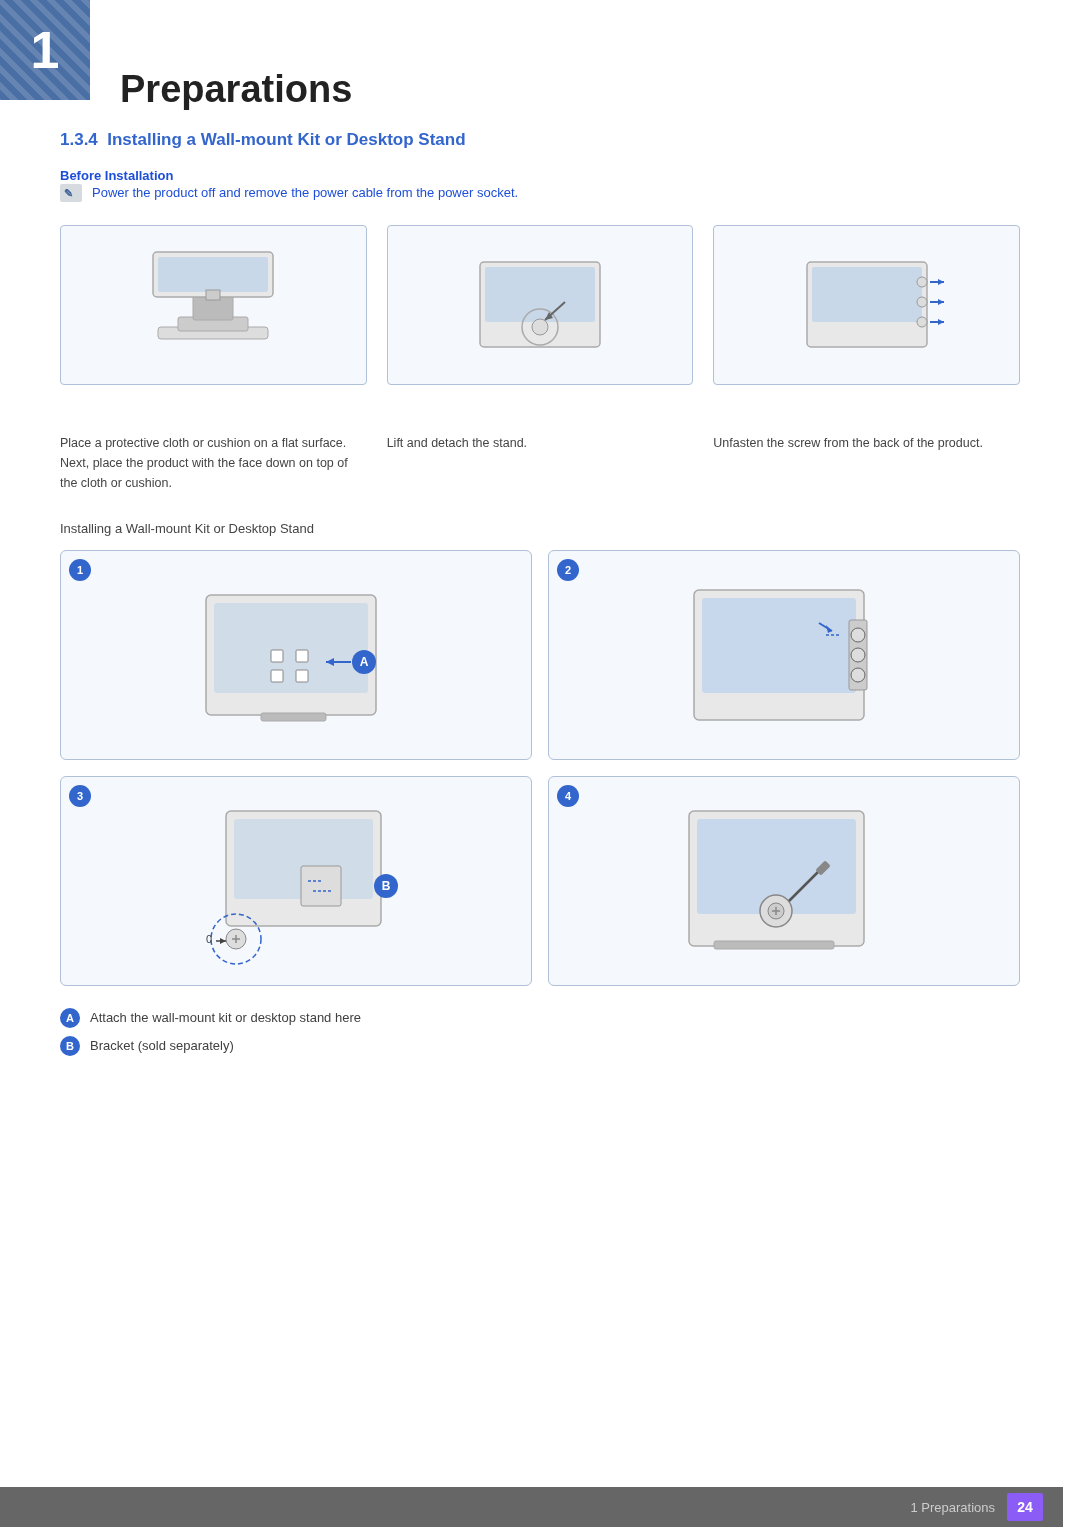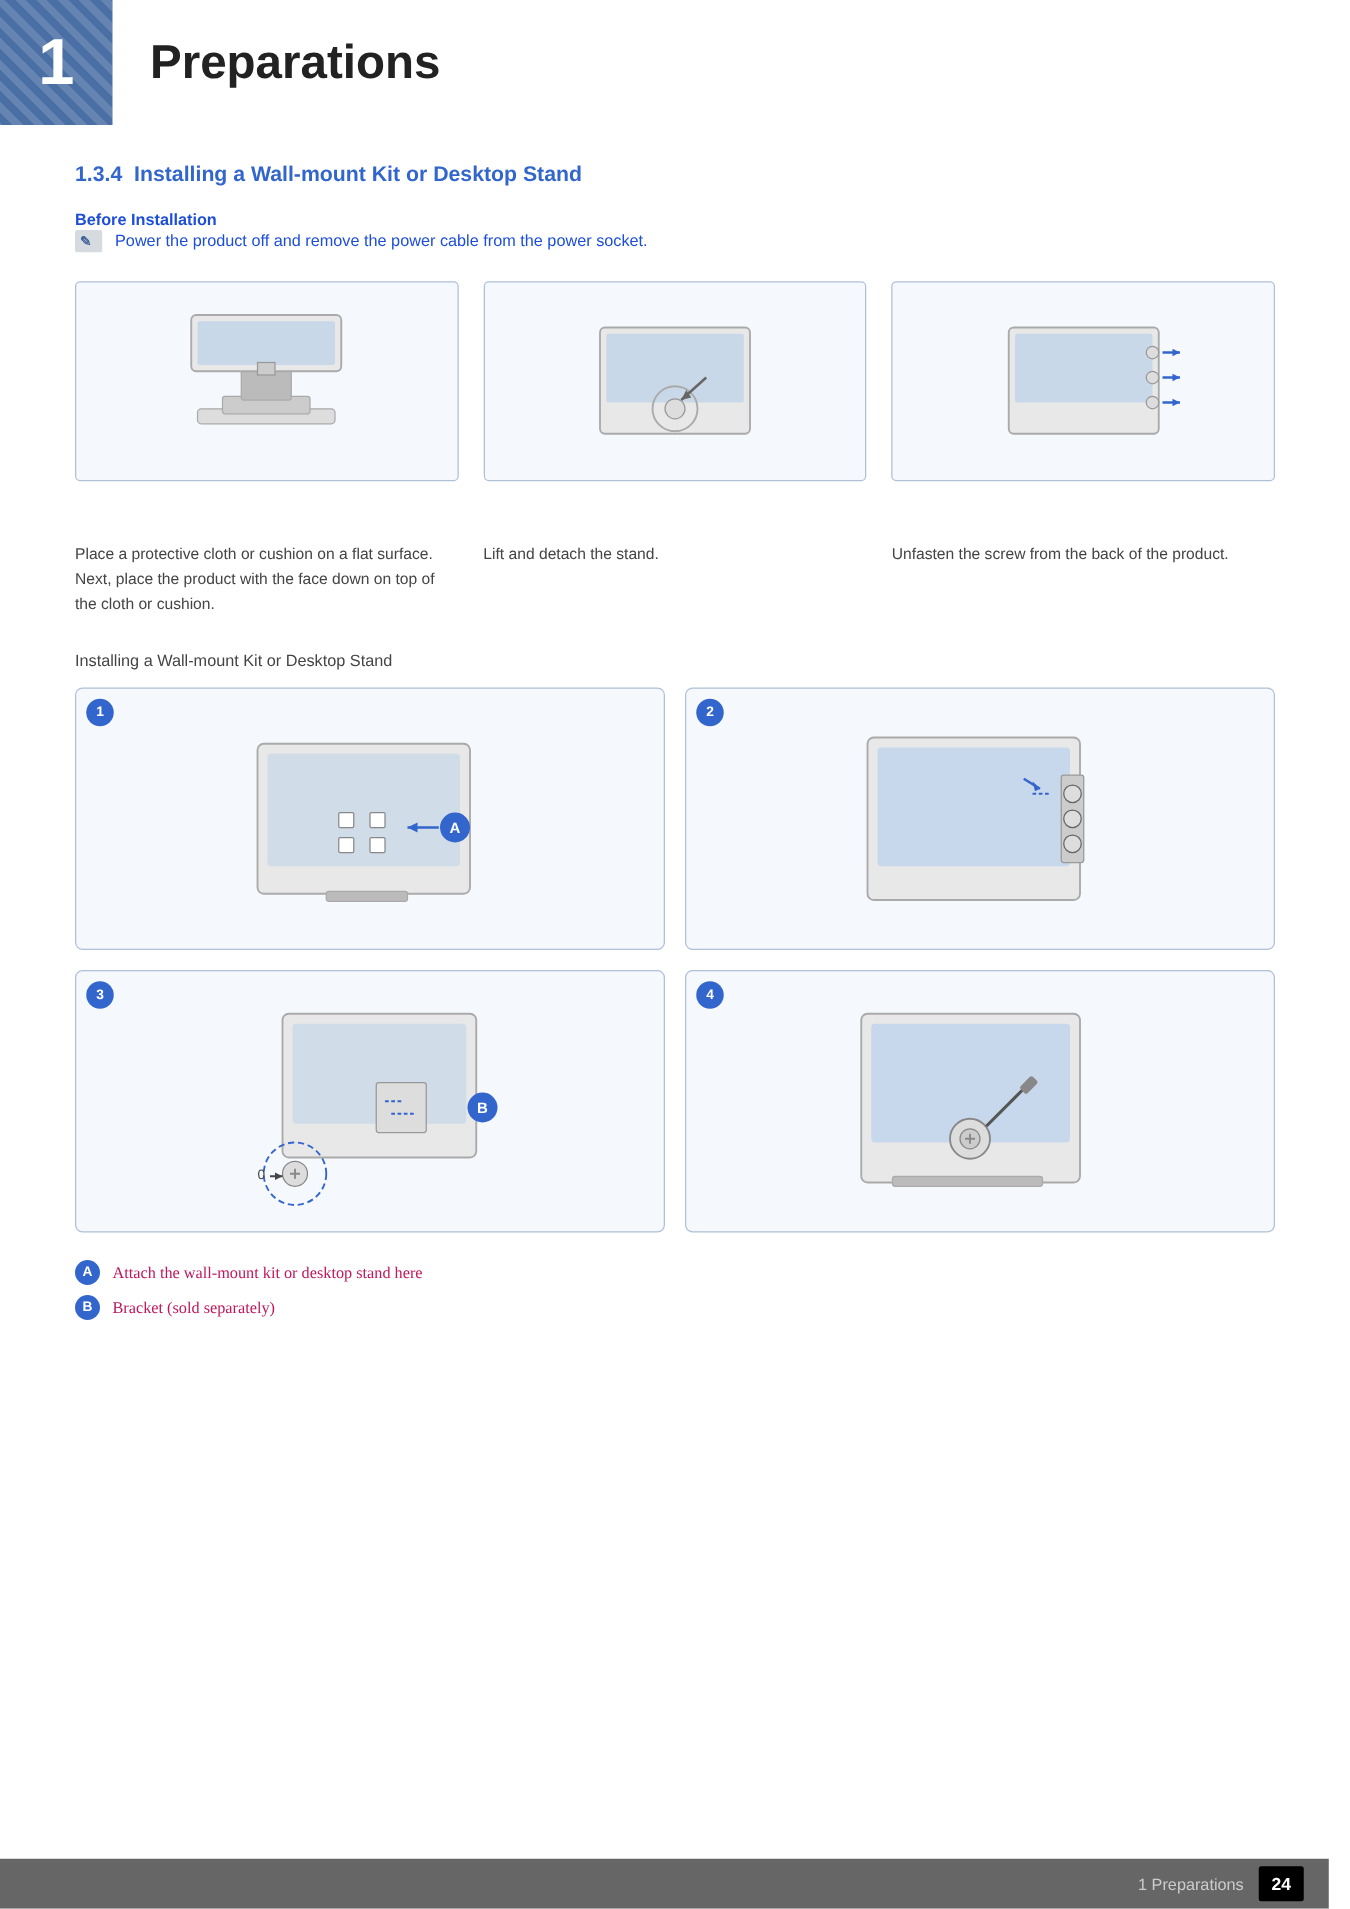--- a/index.html
+++ b/index.html
@@ -30,21 +30,22 @@
       flex-shrink: 0;
     }
     .chapter-number {
       color: white;
       font-size: 52px;
       font-weight: bold;
     }
     .chapter-title-area {
       padding: 20px 30px;
       display: flex;
-      align-items: center;
+      align-items: flex-start;
+      margin-top: 48px;
     }
     .chapter-title {
       font-size: 38px;
       font-weight: bold;
       color: #222;
     }
     
     .stripe-decoration {
       position: absolute;
       top: 0;
@@ -194,22 +195,21 @@
       font-weight: bold;
       display: flex;
       align-items: center;
       justify-content: center;
       flex-shrink: 0;
     }
     .legend-badge-a { background: #3366cc; }
     .legend-badge-b { background: #3366cc; }
     .legend-text {
       font-size: 13px;
-      color: #be185d;
-      font-family: Liberation Serif, serif;
+      color: #404040;
     }
 
     .align-text {
       font-size: 13px;
       color: #444;
       line-height: 1.7;
       margin-bottom: 30px;
     }
 
     
@@ -224,21 +224,21 @@
       align-items: center;
       justify-content: flex-end;
       padding: 0 20px;
       gap: 12px;
     }
     .footer-text {
       color: #ccc;
       font-size: 13px;
     }
     .footer-page {
-      background: #000000;
+      background: #8b5cf6;
       color: white;
       font-size: 14px;
       font-weight: bold;
       width: 36px;
       height: 28px;
       display: flex;
       align-items: center;
       justify-content: center;
       border-radius: 2px;
     }

